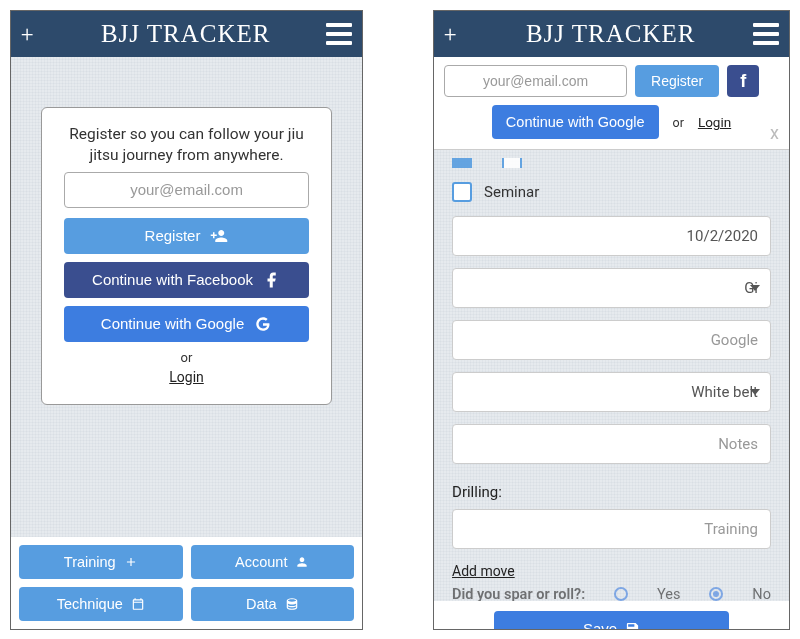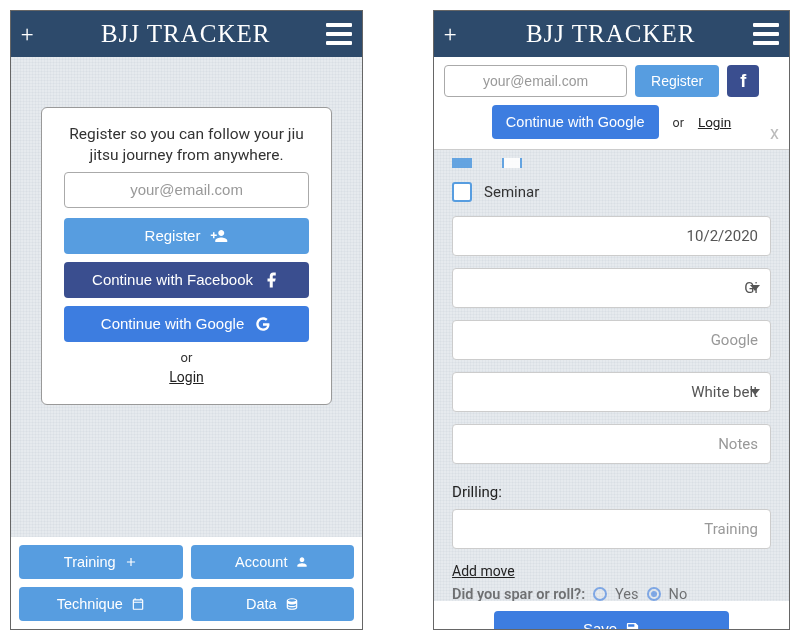--- a/index.html
+++ b/index.html
@@ -407,21 +407,21 @@
         <span class="select-caret"></span>
       </div>
       <div class="form-ctrl placeholder">
         <span>Notes</span>
       </div>
       <div class="section-label">Drilling:</div>
       <div class="form-ctrl placeholder">
         <span>Training</span>
       </div>
       <a class="addmove">Add move</a>
-      <div class="radio-row" style="opacity:.6; height:14px;">
+      <div class="radio-row" style="opacity:.6; height:14px;justify-content:space-between;">
         <span style="font-weight:600;">Did you spar or roll?:</span>
         <span class="radio"></span>
         <span>Yes</span>
         <span class="radio checked"></span>
         <span>No</span>
       </div>
     </div>
     <div class="save-bar">
       <button class="save-btn">
         <span>Save</span>

